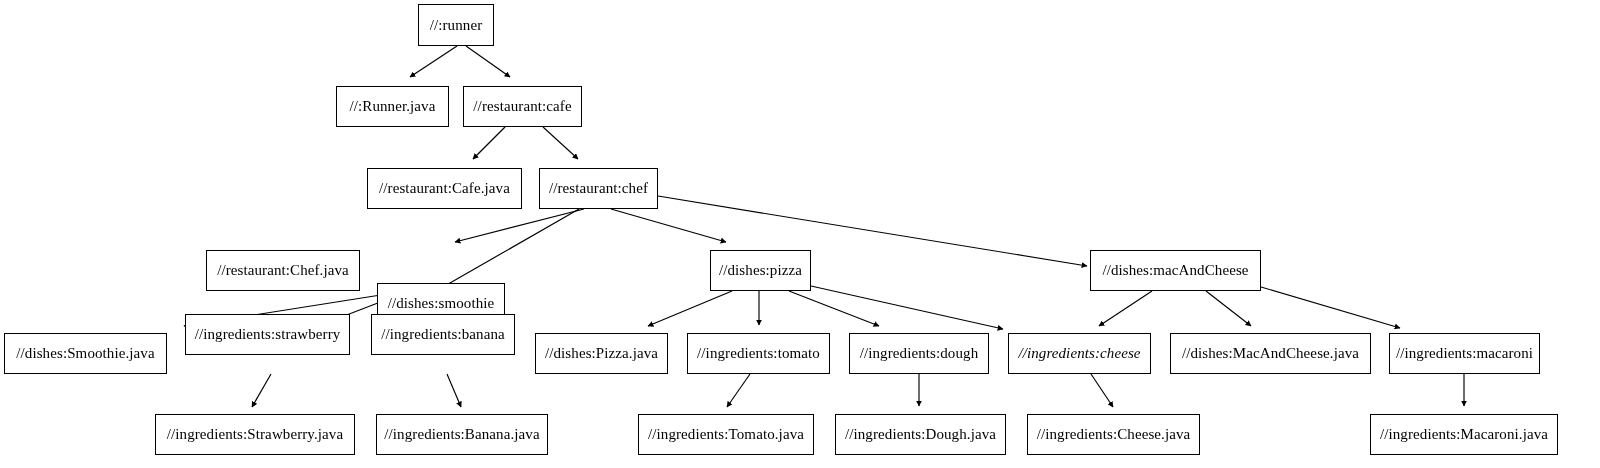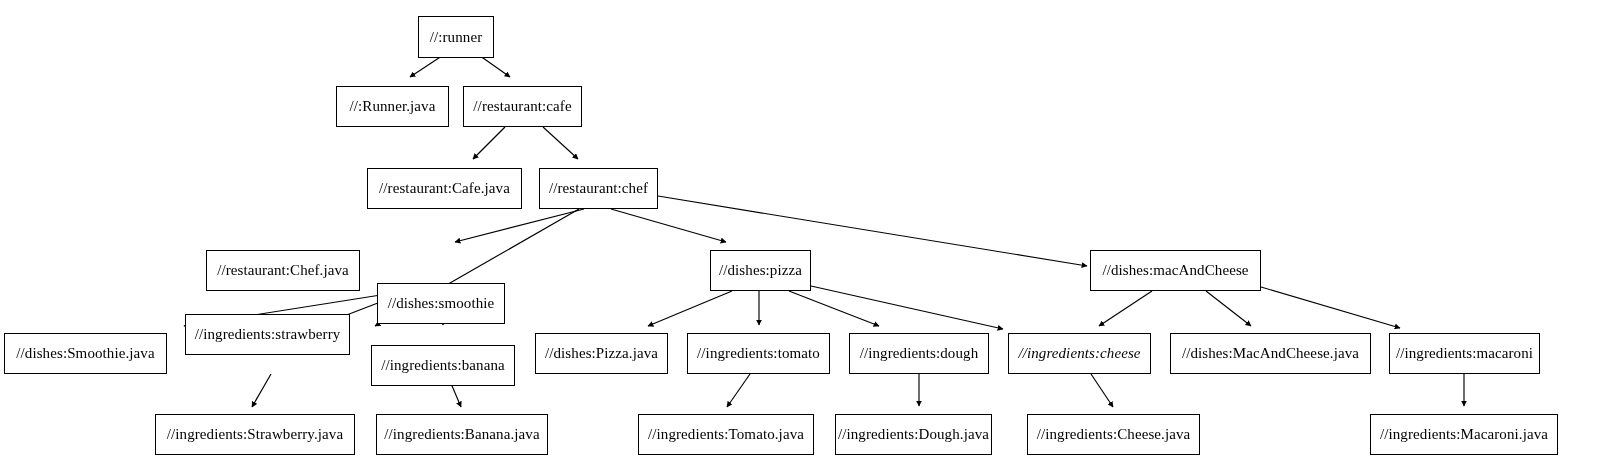--- a/index.html
+++ b/index.html
@@ -77,21 +77,21 @@
         <line x1="1261" y1="287" x2="1400" y2="328" stroke="#000000" stroke-width="1.15" marker-end="url(#arrow)"></line>
         <line x1="271" y1="374" x2="252" y2="407" stroke="#000000" stroke-width="1.15" marker-end="url(#arrow)"></line>
         <line x1="447" y1="374" x2="461" y2="407" stroke="#000000" stroke-width="1.15" marker-end="url(#arrow)"></line>
         <line x1="750" y1="374" x2="727" y2="407" stroke="#000000" stroke-width="1.15" marker-end="url(#arrow)"></line>
         <line x1="919" y1="374" x2="919" y2="406" stroke="#000000" stroke-width="1.15" marker-end="url(#arrow)"></line>
         <line x1="1091" y1="374" x2="1113" y2="407" stroke="#000000" stroke-width="1.15" marker-end="url(#arrow)"></line>
         <line x1="1464" y1="374" x2="1464" y2="406" stroke="#000000" stroke-width="1.15" marker-end="url(#arrow)"></line>
       </g>
   </svg>
   <div id="nodes-group">
-      <div class="node" style="left: 418px; top: 16px; width: 76px; height: 42px; border-color: rgb(0, 0, 0); background: rgb(255, 255, 255);">
+      <div class="node" style="left: 418px; top: 4px; width: 76px; height: 42px; border-color: rgb(0, 0, 0); background: rgb(255, 255, 255);">
         <span class="node-label">//:runner</span>
       </div>
       <div class="node" style="left: 336px; top: 86px; width: 113px; height: 41px; border-color: rgb(0, 0, 0); background: rgb(255, 255, 255);">
         <span class="node-label">//:Runner.java</span>
       </div>
       <div class="node" style="left: 463px; top: 86px; width: 119px; height: 41px; border-color: rgb(0, 0, 0); background: rgb(255, 255, 255);">
         <span class="node-label">//restaurant:cafe</span>
       </div>
       <div class="node" style="left: 367px; top: 168px; width: 155px; height: 41px; border-color: rgb(0, 0, 0); background: rgb(255, 255, 255);">
         <span class="node-label">//restaurant:Cafe.java</span>
@@ -110,21 +110,21 @@
       </div>
       <div class="node" style="left: 1090px; top: 250px; width: 171px; height: 41px; border-color: rgb(0, 0, 0); background: rgb(255, 255, 255);">
         <span class="node-label">//dishes:macAndCheese</span>
       </div>
       <div class="node" style="left: 4px; top: 333px; width: 163px; height: 41px; border-color: rgb(0, 0, 0); background: rgb(255, 255, 255);">
         <span class="node-label">//dishes:Smoothie.java</span>
       </div>
       <div class="node" style="left: 185px; top: 314px; width: 165px; height: 41px; border-color: rgb(0, 0, 0); background: rgb(255, 255, 255); align-items: center;">
         <span class="node-label">//ingredients:strawberry</span>
       </div>
-      <div class="node" style="left: 371px; top: 345px; width: 144px; height: 41px; border-color: rgb(0, 0, 0); background: rgb(255, 255, 255);">
+      <div class="node" style="left: 371px; top: 314px; width: 144px; height: 41px; border-color: rgb(0, 0, 0); background: rgb(255, 255, 255);">
         <span class="node-label">//ingredients:banana</span>
       </div>
       <div class="node" style="left: 535px; top: 333px; width: 133px; height: 41px; border-color: rgb(0, 0, 0); background: rgb(255, 255, 255);">
         <span class="node-label">//dishes:Pizza.java</span>
       </div>
       <div class="node" style="left: 687px; top: 333px; width: 143px; height: 41px; border-color: rgb(0, 0, 0); background: rgb(255, 255, 255);">
         <span class="node-label">//ingredients:tomato</span>
       </div>
       <div class="node" style="left: 849px; top: 333px; width: 140px; height: 41px; border-color: rgb(0, 0, 0); background: rgb(255, 255, 255);">
         <span class="node-label">//ingredients:dough</span>
@@ -140,21 +140,21 @@
       </div>
       <div class="node" style="left: 155px; top: 414px; width: 200px; height: 41px; border-color: rgb(0, 0, 0); background: rgb(255, 255, 255);">
         <span class="node-label">//ingredients:Strawberry.java</span>
       </div>
       <div class="node" style="left: 376px; top: 414px; width: 172px; height: 41px; border-color: rgb(0, 0, 0); background: rgb(255, 255, 255);">
         <span class="node-label">//ingredients:Banana.java</span>
       </div>
       <div class="node" style="left: 638px; top: 414px; width: 176px; height: 41px; border-color: rgb(0, 0, 0); background: rgb(255, 255, 255);">
         <span class="node-label">//ingredients:Tomato.java</span>
       </div>
-      <div class="node" style="left: 835px; top: 414px; width: 157px; height: 41px; border-color: rgb(0, 0, 0); background: rgb(255, 255, 255);">
+      <div class="node" style="left: 835px; top: 414px; width: 171px; height: 41px; border-color: rgb(0, 0, 0); background: rgb(255, 255, 255);">
         <span class="node-label">//ingredients:Dough.java</span>
       </div>
       <div class="node" style="left: 1027px; top: 414px; width: 173px; height: 41px; border-color: rgb(0, 0, 0); background: rgb(255, 255, 255);">
         <span class="node-label">//ingredients:Cheese.java</span>
       </div>
       <div class="node" style="left: 1370px; top: 414px; width: 188px; height: 41px; border-color: rgb(0, 0, 0); background: rgb(255, 255, 255);">
         <span class="node-label">//ingredients:Macaroni.java</span>
       </div>
     </div>
 </div>

